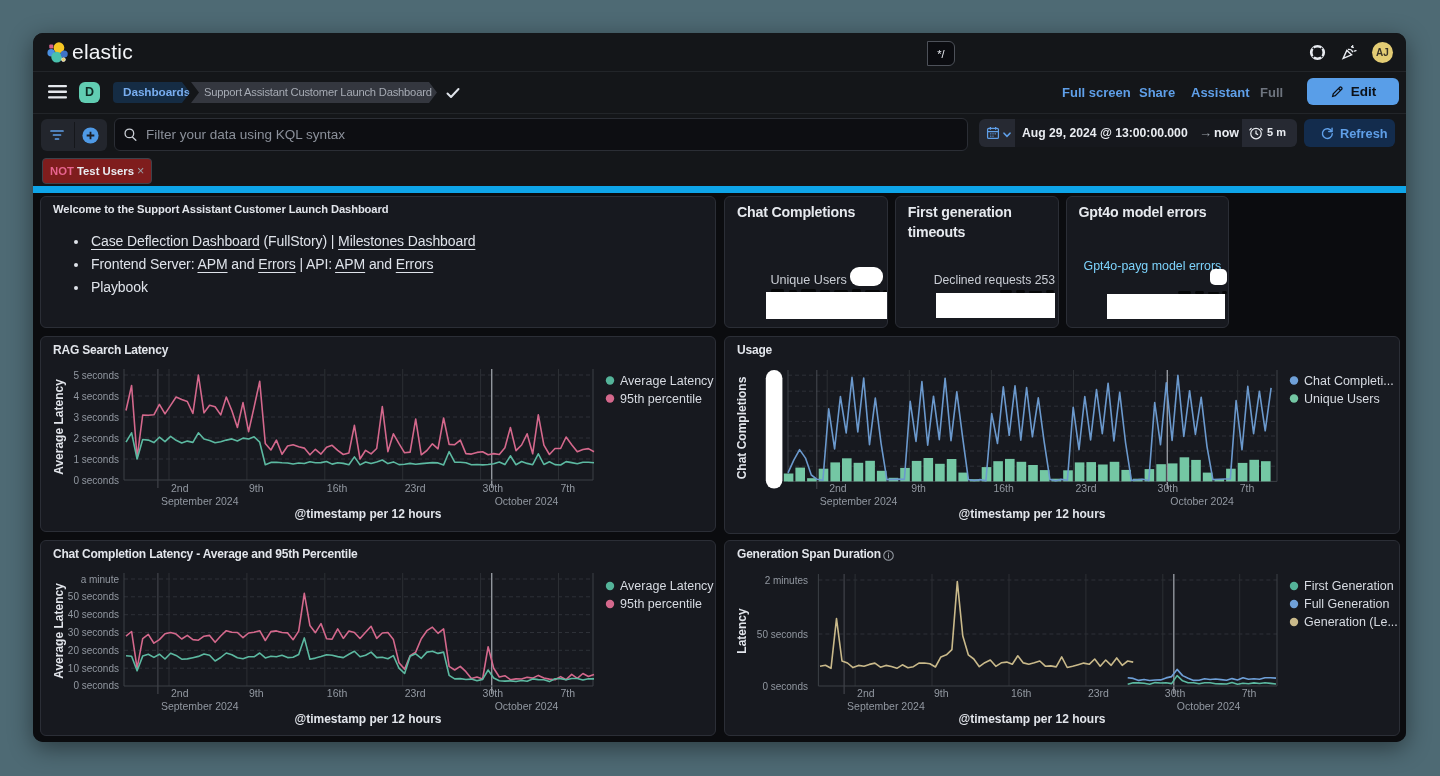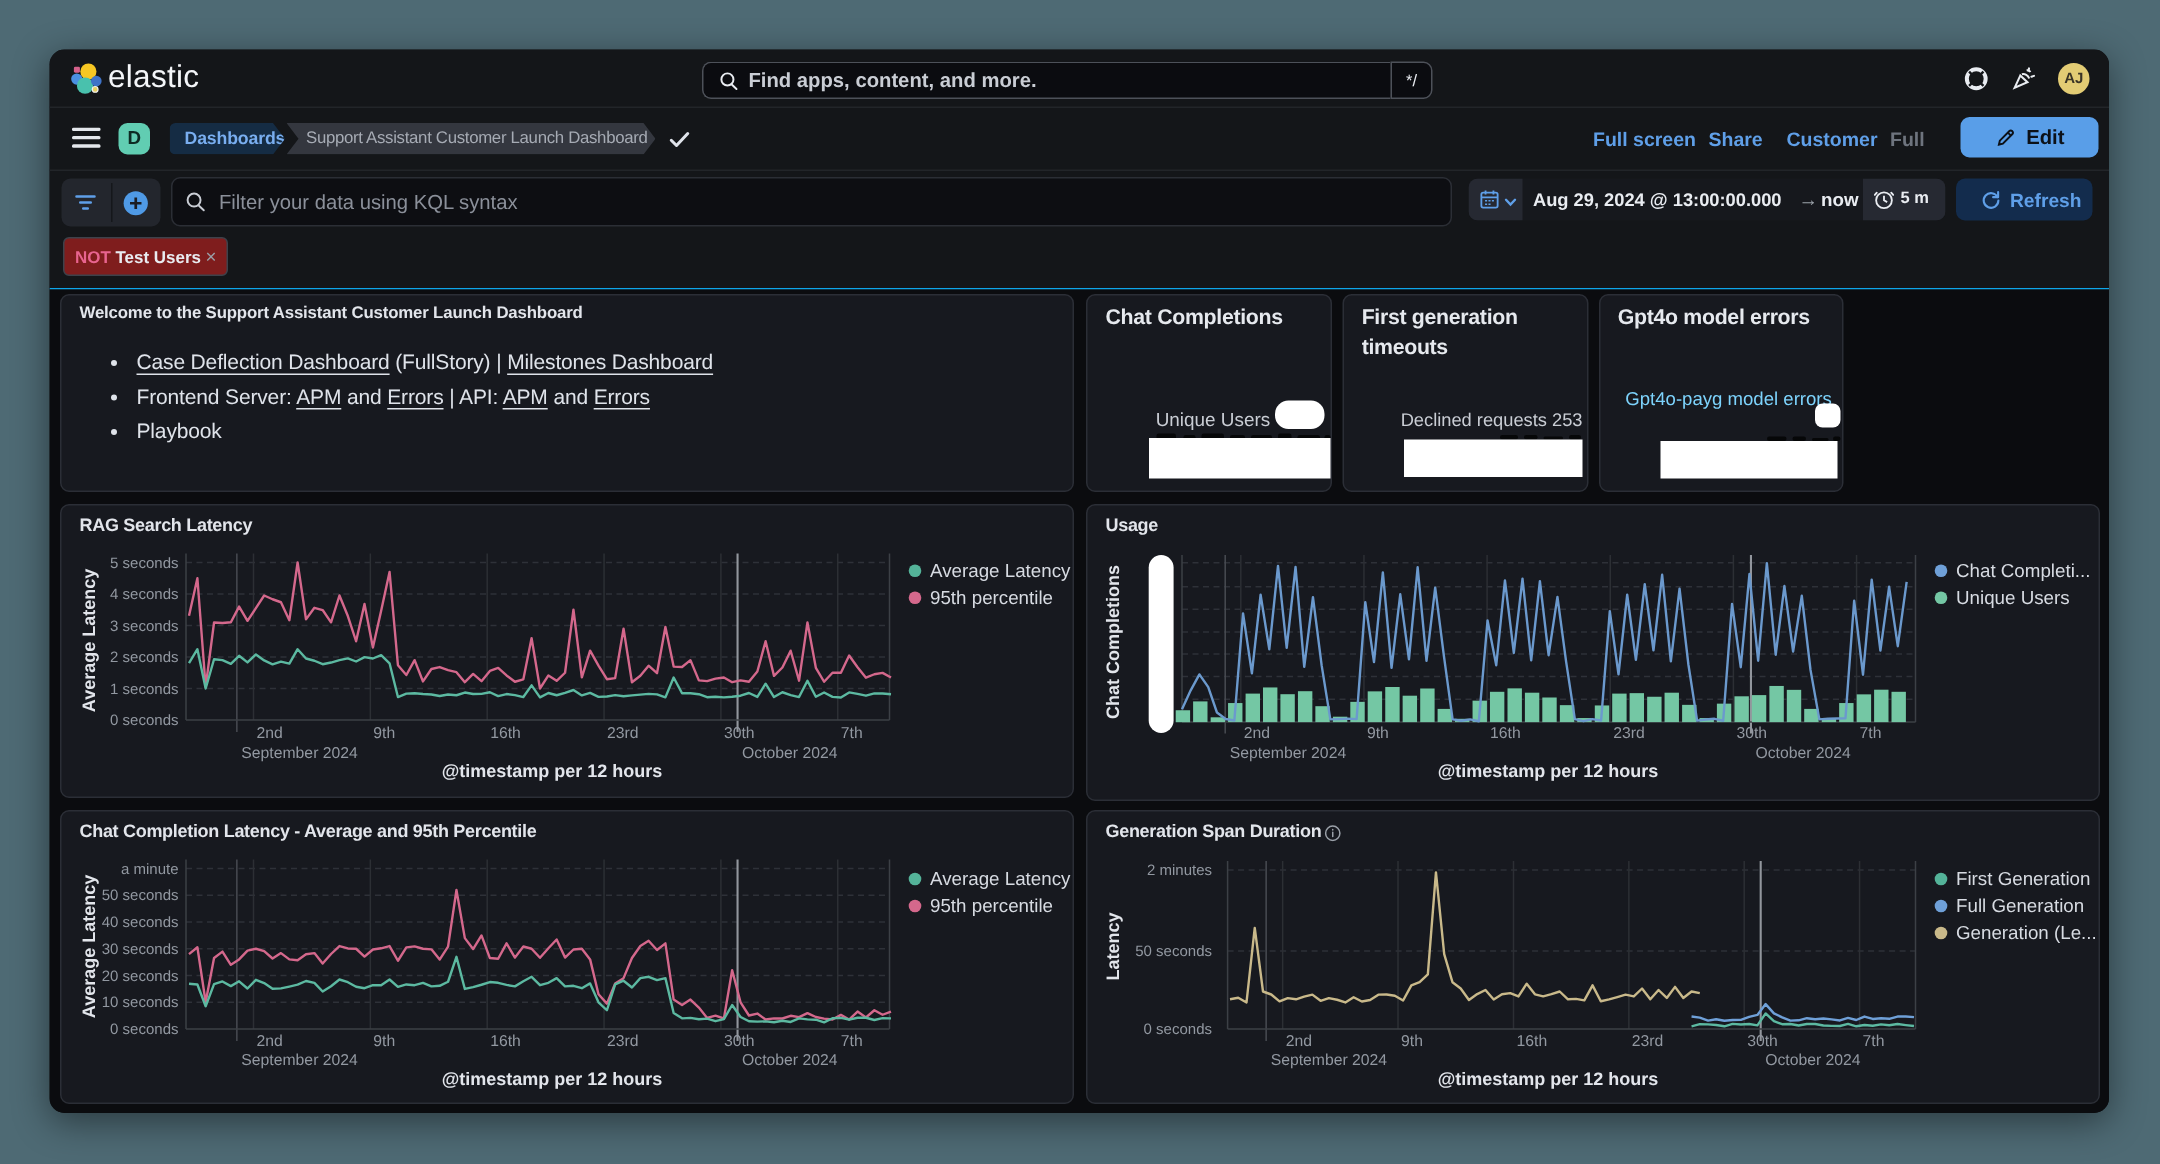--- a/index.html
+++ b/index.html
@@ -1,19 +1,19 @@
 <!DOCTYPE html>
 <html><head><meta charset="utf-8"><title>d</title><style>
 *{margin:0;padding:0;box-sizing:border-box}
 html,body{width:1440px;height:776px;overflow:hidden;background:#4e6a74;font-family:"Liberation Sans",sans-serif}
 .app{position:absolute;left:33px;top:33px;width:1373px;height:709px;background:#141619;border-radius:10px;overflow:hidden;box-shadow:0 6px 24px rgba(0,0,0,.45)}
 .abs{position:absolute}
 .hdr{position:absolute;left:0;top:0;width:100%;height:39px;background:#141619;border-bottom:1px solid #222529}
 .crumbrow{position:absolute;left:0;top:39px;width:100%;height:42px;background:#141619;border-bottom:1px solid #222529}
-.kqlsec{position:absolute;left:0;top:81px;width:100%;height:79px;background:#141619;border-bottom:1px solid #0ea5e9}
+.kqlsec{position:absolute;left:0;top:81px;width:100%;height:79px;background:#141619;border-bottom:7px solid #0ea5e9}
 .dash{position:absolute;left:0;top:160px;width:100%;height:549px;background:#0b0c0f}
 .panel{position:absolute;background:#17191f;border:1px solid #2b2e36;border-radius:6px}
 .ptitle{position:absolute;left:12px;top:6px;font-size:12px;font-weight:bold;color:#e2e5eb;letter-spacing:-.2px}
 .mtitle{position:absolute;left:12px;top:5px;font-size:14.2px;font-weight:bold;color:#e6e9ee;line-height:20px;letter-spacing:-.2px}
 .gl{stroke:#2e3138;stroke-width:1;stroke-dasharray:4 3}
 .glv{stroke:#2c2f34;stroke-width:1}
 .mon1{stroke:#484b52;stroke-width:1}
 .mon2{stroke:#92969d;stroke-width:1.4}
 .ax{stroke:#3c4046;stroke-width:1}
 .tick{fill:#9298a1;font-size:10.5px}
@@ -28,27 +28,20 @@
 <div class="hdr">
       <svg width="23" height="23" viewBox="0 0 24 24" style="position:absolute;left:13px;top:8px">
 <circle cx="13.5" cy="7" r="5.6" fill="#f7c723"></circle>
 <rect x="3.4" y="3.6" width="4.2" height="4.2" rx="1" fill="#d5618b"></rect>
 <circle cx="5.4" cy="12.2" r="3.9" fill="#4a90e2"></circle>
 <circle cx="11.2" cy="16.8" r="5.7" fill="#49c1ad"></circle>
 <circle cx="19" cy="13.6" r="3.7" fill="#3f73c8"></circle>
 <circle cx="18.2" cy="19.4" r="2" fill="#e8cf63" stroke="#f2f2f2" stroke-width="0.8"></circle>
 </svg>
       <div class="abs" style="left:39px;top:7px;font-size:21px;color:#f4f6f9;letter-spacing:.2px">elastic</div>
-      <div class="abs" style="left:435px;top:8px;width:459px;height:25px;background:#0b0c10;border:1px solid #4d5159;border-radius:6px 0 0 6px;border-right:none">
-        <svg width="14" height="14" viewBox="0 0 16 16" style="position:absolute;left:10px;top:5px" fill="none" stroke="#e9ecf1" stroke-width="1.5">
-<circle cx="6.8" cy="6.8" r="4.6"></circle>
-          <path d="M10.3 10.9l3.4 3.2" stroke-linecap="round"></path>
-</svg>
-        <div class="abs" style="left:30px;top:4px;font-size:13.5px;font-weight:bold;color:#c9cdd4">Find apps, content, and more.</div>
-      </div>
       <div class="abs" style="left:894px;top:8px;width:28px;height:25px;background:#0b0c10;border:1px solid #4d5159;border-radius:0 6px 6px 0;text-align:center;font-size:11px;color:#e9ecf1;line-height:24px">*/</div>
       <svg width="17" height="17" viewBox="0 0 16 16" style="position:absolute;left:1276px;top:11px">
 <circle cx="8" cy="8" r="5.9" fill="none" stroke="#e9ecf1" stroke-width="2.5"></circle>
 <path d="M3.5 3.5 6 6M12.5 3.5 10 6M3.5 12.5 6 10M12.5 12.5 10 10" stroke="#14161a" stroke-width="1.5"></path>
 </svg>
       <svg width="17" height="17" viewBox="0 0 16 16" style="position:absolute;left:1308px;top:11px" fill="none" stroke="#e9ecf1" stroke-width="1.3">
 <path d="M5.5 6 2 13.6 10 10.2z"></path>
 <path d="M6.5 5.2c1.8-.5 4 .6 4.6 2.6"></path>
 <path d="M9.5 2.8c.9-.3 1.9.1 2.3 1"></path>
 <path d="M12.5 6.7l1.6-.5M11 1.5l-.4 1.4" stroke-linecap="round"></path>
@@ -62,21 +55,21 @@
         <rect x="0" y="11.2" width="19" height="2.3" rx="1"></rect>
       </svg>
       <div class="abs" style="left:46px;top:10px;width:21px;height:21px;border-radius:6px;background:#61cdb2;color:#0d2b23;font-size:12.5px;font-weight:bold;text-align:center;line-height:21px">D</div>
       <div class="abs" style="left:80px;top:10px;height:21px;width:77px;background:#152c44;clip-path:polygon(0 0,69px 0,77px 50%,69px 100%,0 100%);border-radius:4px 0 0 4px;color:#79aef0;font-size:11.8px;font-weight:bold;line-height:21px;padding-left:10px;letter-spacing:-.1px">Dashboards</div>
       <div class="abs" style="left:158px;top:10px;height:21px;width:246px;background:#34373f;clip-path:polygon(0 0,238px 0,246px 50%,238px 100%,0 100%,8px 50%);color:#a6abb4;font-size:11.2px;line-height:21px;padding-left:13px;letter-spacing:-.2px">Support Assistant Customer Launch Dashboard</div>
       <svg width="16" height="14" viewBox="0 0 16 14" style="position:absolute;left:412px;top:14px" fill="none" stroke="#dfe3ea" stroke-width="2" stroke-linecap="round" stroke-linejoin="round">
 <path d="M2.5 7.5 6 11l7.5-8"></path>
 </svg>
       <div class="abs" style="left:1029px;top:13px;font-size:13px;font-weight:bold;color:#5f9fe8;white-space:nowrap">Full screen</div>
       <div class="abs" style="left:1106px;top:13px;font-size:13px;font-weight:bold;color:#5f9fe8;white-space:nowrap">Share</div>
-      <div class="abs" style="left:1158px;top:13px;font-size:13px;font-weight:bold;color:#5f9fe8;white-space:nowrap">Customer</div>
+      <div class="abs" style="left:1158px;top:13px;font-size:13px;font-weight:bold;color:#5f9fe8;white-space:nowrap">Assistant</div>
       <div class="abs" style="left:1227px;top:13px;font-size:13px;font-weight:bold;color:#6e747e;white-space:nowrap">Full</div>
       <div class="abs" style="left:1274px;top:6px;width:92px;height:27px;background:#599ee8;border-radius:6px;display:flex;align-items:center;justify-content:center;font-size:13.5px;font-weight:bold;color:#0c1118"><svg width="14" height="14" viewBox="0 0 16 16" style="margin-right:7px" fill="none" stroke="#0c1118" stroke-width="1.5">
 <path d="M3 13l.7-3L11 2.7a1.4 1.4 0 0 1 2 0l.3.3a1.4 1.4 0 0 1 0 2L6 12.3 3 13z"></path>
 <path d="M9.8 3.9l2.3 2.3"></path>
 </svg>Edit</div>
     </div>
     <div class="kqlsec">
       <div class="abs" style="left:8px;top:5px;width:66px;height:32px;background:#23262d;border-radius:6px"></div>
       <div class="abs" style="left:41px;top:8px;width:1px;height:26px;background:#15171b"></div>
       <svg width="16" height="14" viewBox="0 0 16 14" style="position:absolute;left:16px;top:14px" stroke="#5f9fe8" stroke-width="1.7" stroke-linecap="round">

